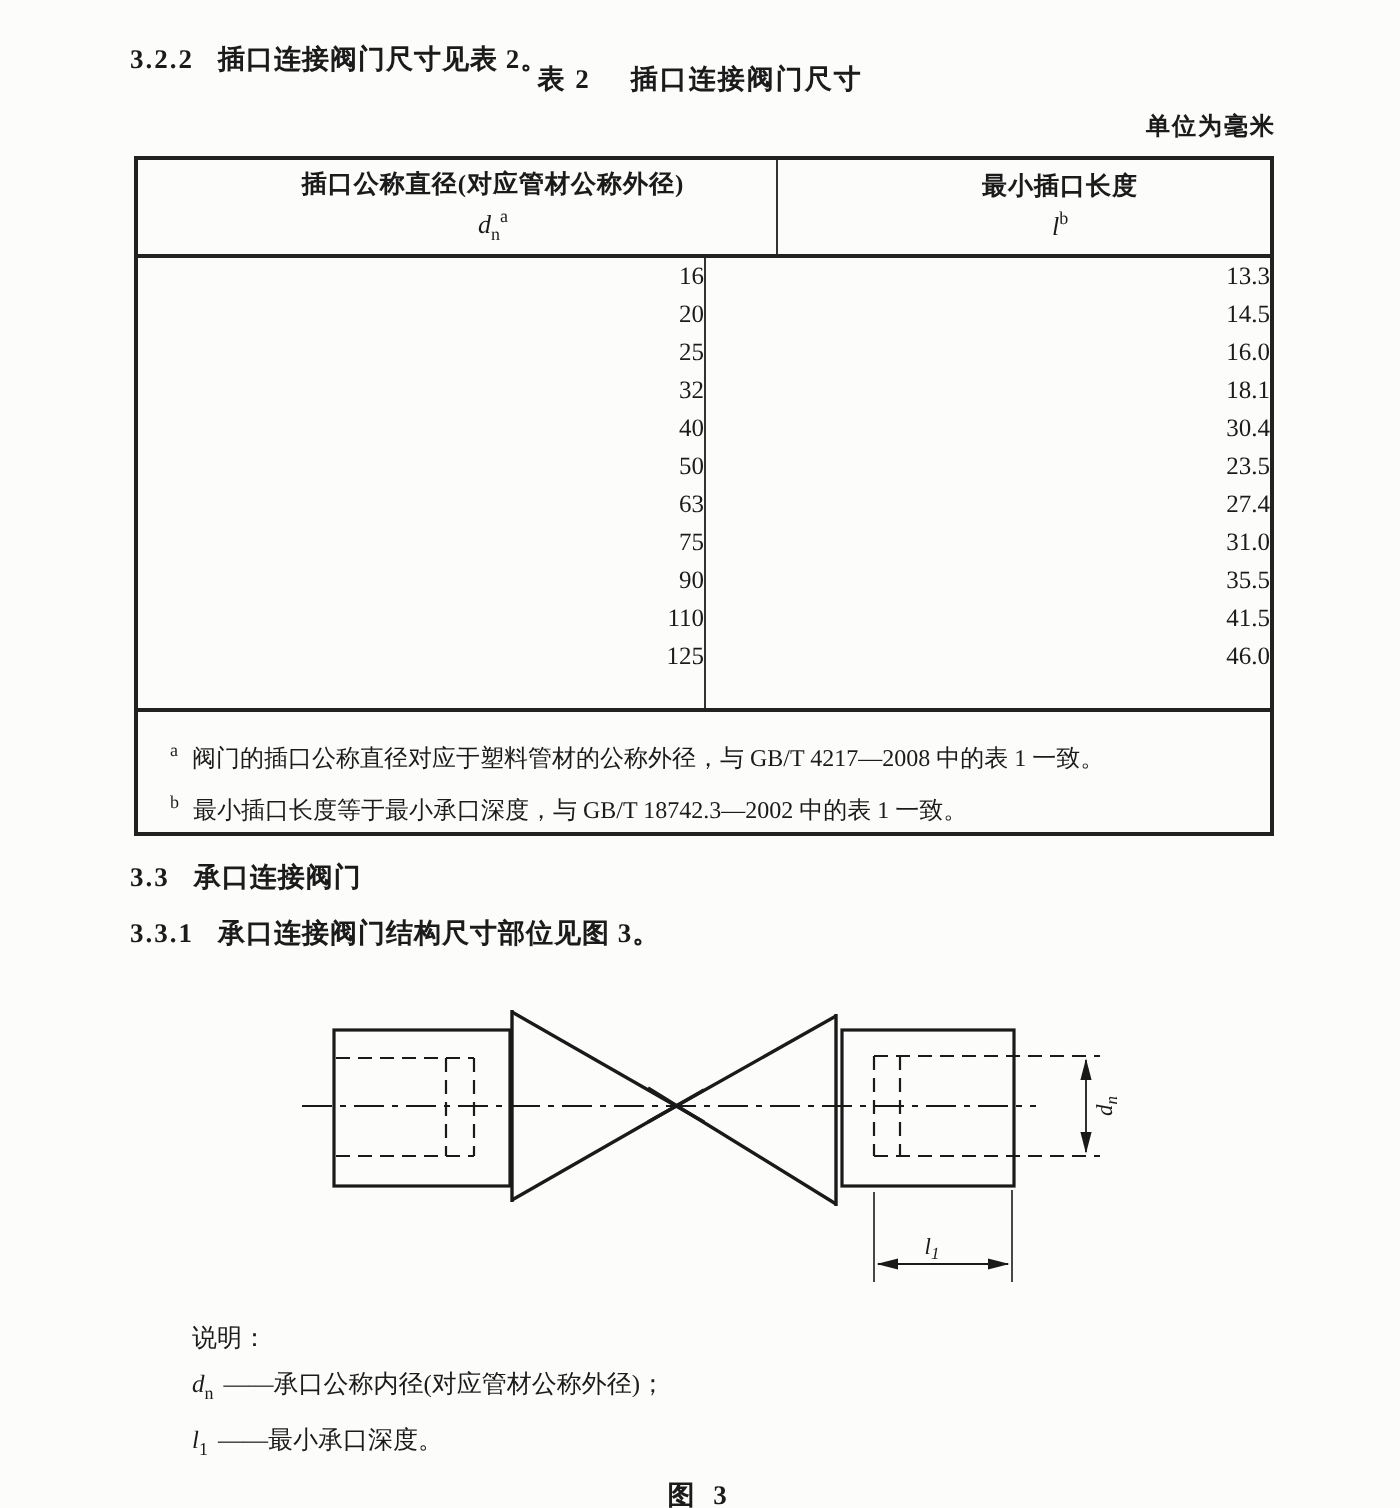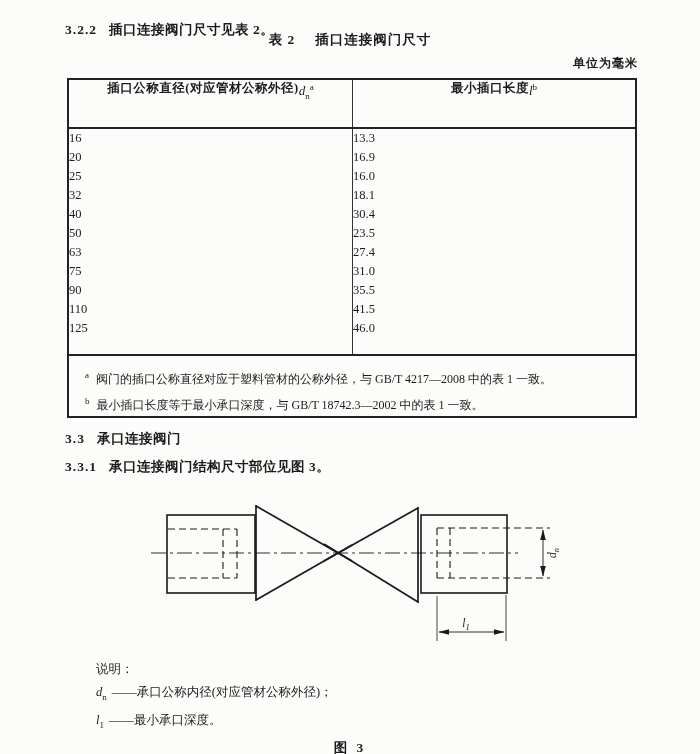--- a/index.html
+++ b/index.html
@@ -33,32 +33,32 @@
   .table2{
     position:absolute;left:67px;top:78px;width:570px;height:340px;
     border:2px solid #222;box-sizing:border-box;
     display:flex;flex-direction:column;
     background:#fcfcfa;
   }
   .thead{
     height:49px;box-sizing:border-box;border-bottom:2px solid #222;
     display:flex;
   }
-  .hcell{display:flex;flex-direction:row;justify-content:center;text-align:center;}
+  .hcell{display:flex;flex-direction:column;justify-content:center;text-align:center;margin-left:36px;}
   .hcell.c1{width:284px;border-right:1px solid #333;box-sizing:border-box;}
   .hcell.c2{flex:1;}
   .htitle{font-size:12.5px;font-weight:bold;letter-spacing:0.5px;}
   .hsym{font-size:13px;margin-top:2px;}
   .hsym i{font-family:"Liberation Serif",serif;}
   .hsym sub{font-size:9px;}
   .hsym sup{font-size:9px;}
   .tbody{
     height:226px;box-sizing:border-box;display:flex;
   }
-  .bcol{padding-top:0;text-align:left;box-sizing:border-box;}
+  .bcol{padding-top:0;text-align:right;box-sizing:border-box;}
   .bcol.c1{width:284px;border-right:1px solid #333;}
   .bcol.c2{flex:1;}
   .bcell{height:19px;line-height:19px;font-size:12.5px;}
   .tfoot{
     flex:1;border-top:2px solid #222;box-sizing:border-box;
     padding:8px 14px 0 16px;font-size:12px;line-height:22px;
   }
   .fn sup{font-size:9px;margin-right:7px;}
   .legend{
     position:absolute;left:96px;top:658px;
@@ -112,21 +112,21 @@
         <div class="bcell">40</div>
         <div class="bcell">50</div>
         <div class="bcell">63</div>
         <div class="bcell">75</div>
         <div class="bcell">90</div>
         <div class="bcell">110</div>
         <div class="bcell">125</div>
       </div>
       <div class="bcol c2">
         <div class="bcell">13.3</div>
-        <div class="bcell">16.9</div>
+        <div class="bcell">14.5</div>
         <div class="bcell">16.0</div>
         <div class="bcell">18.1</div>
         <div class="bcell">30.4</div>
         <div class="bcell">23.5</div>
         <div class="bcell">27.4</div>
         <div class="bcell">31.0</div>
         <div class="bcell">35.5</div>
         <div class="bcell">41.5</div>
         <div class="bcell">46.0</div>
       </div>

